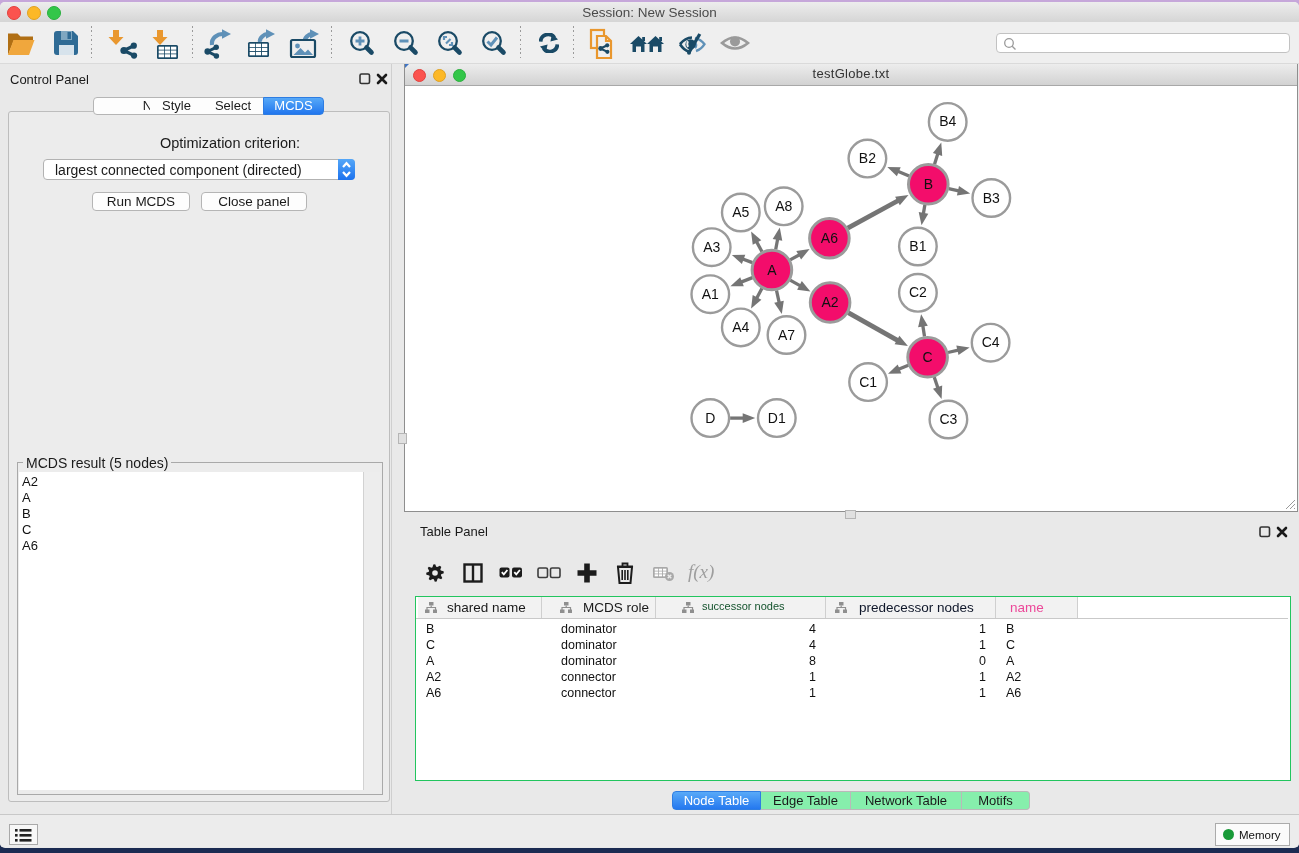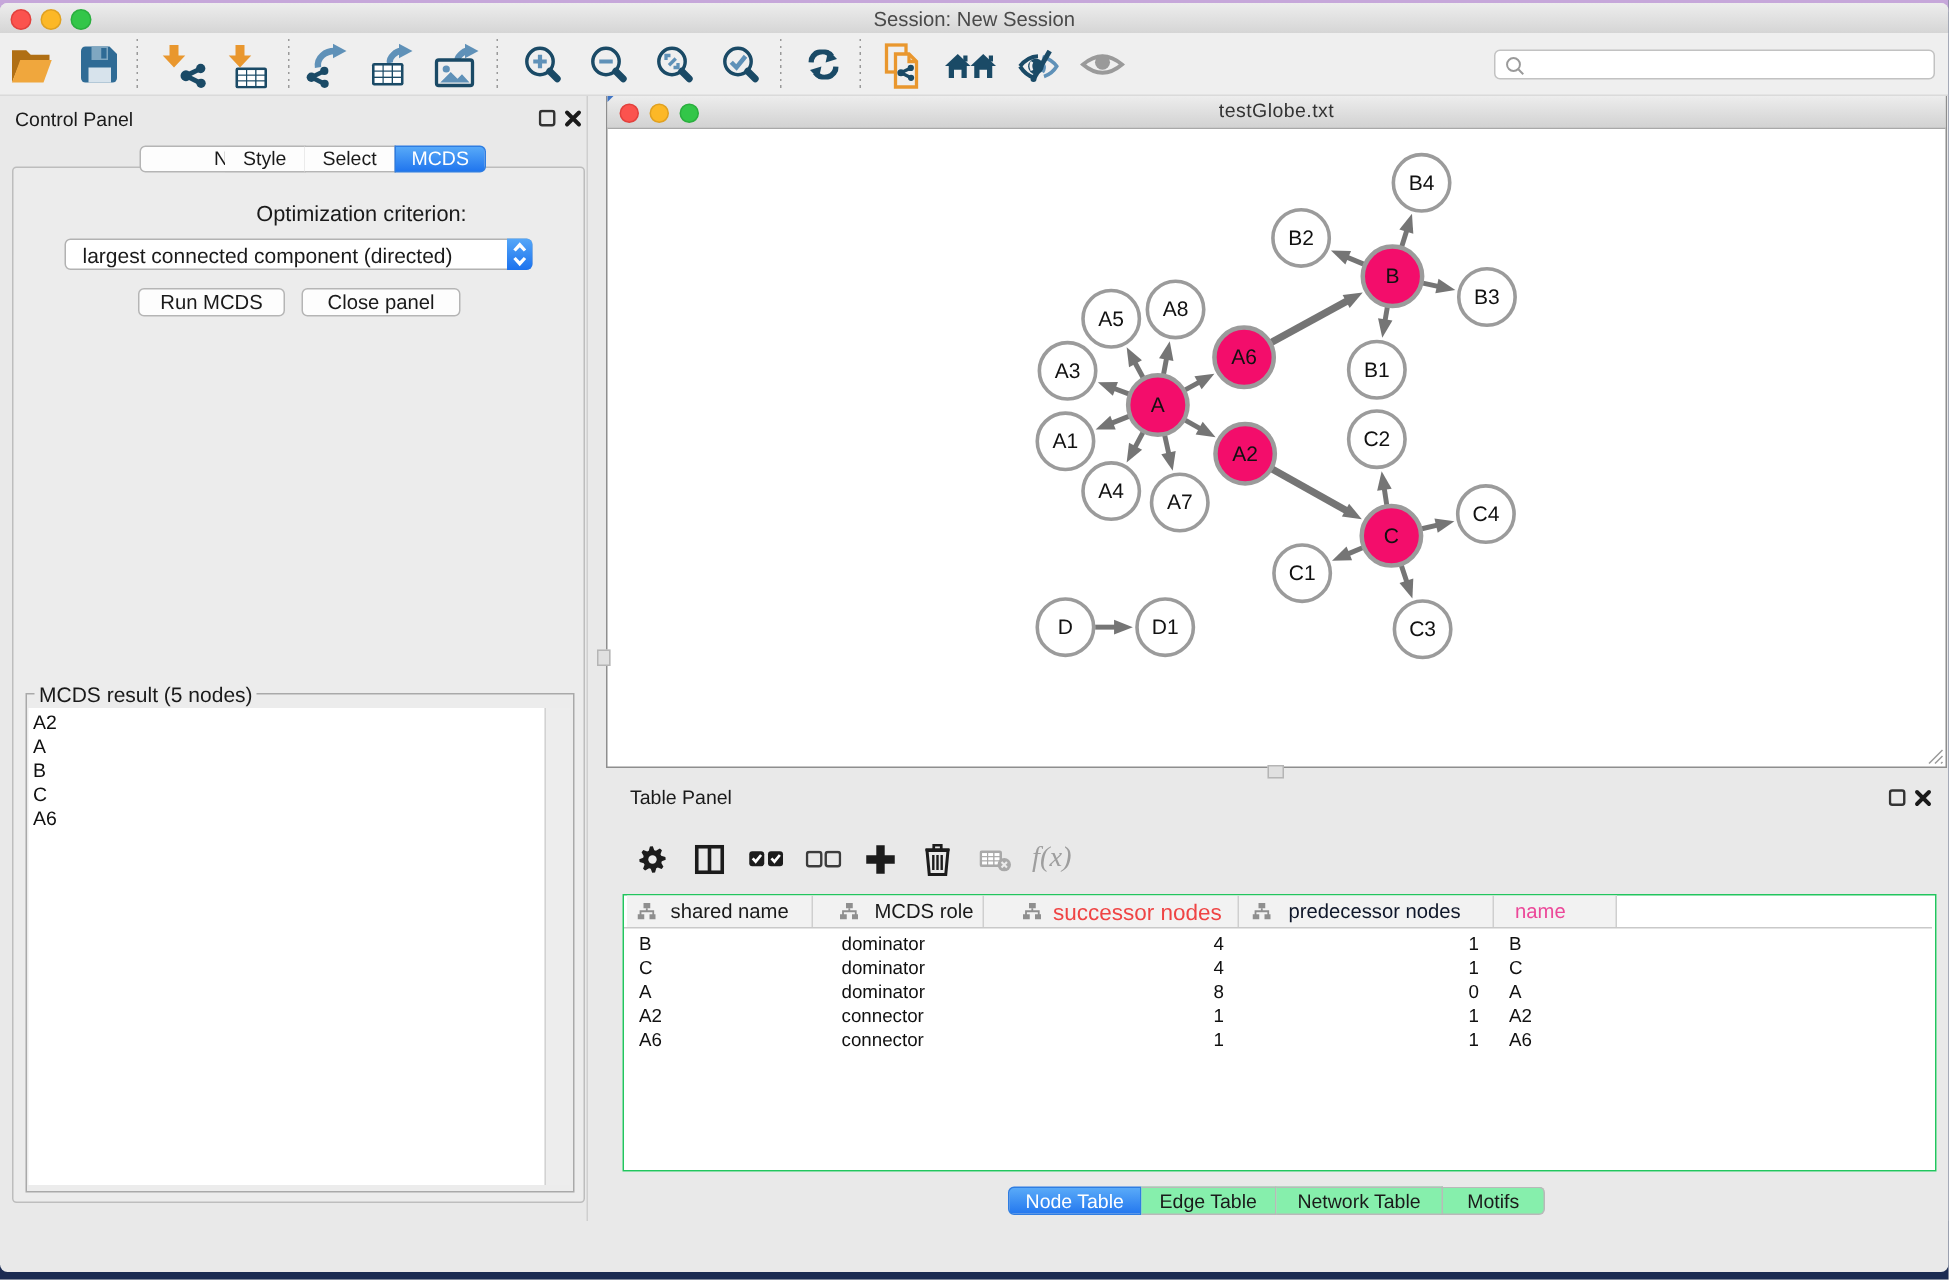--- a/index.html
+++ b/index.html
@@ -184,21 +184,21 @@
   <svg width="12" height="12" style="left:376px;top:9px">
           <path d="M2 2 L10 10 M10 2 L2 10" stroke="#1a1a1a" stroke-width="2.6" stroke-linecap="round"></path>
         </svg>
   <div class="abs" style="left:8px;top:47px;width:380px;height:689px;border:1px solid #bdbdbd;border-radius:3px;background:#ececec;"></div>
   <div class="abs" id="cptabs" style="left:79px;top:33px;height:16px;">
     <div class="abs cptab" style="left:14px;width:71px;border-radius:4px 0 0 4px;padding-left:37px;">Network</div>
     <div class="abs cptab" style="left:71px;width:53px;border-left:none;">Style</div>
     <div class="abs cptab" style="left:124px;width:60px;border-left:none;">Select</div>
     <div class="abs cptab sel" style="left:184px;width:59px;border-radius:0 4px 4px 0;border:1px solid #2e7de2;">MCDS</div>
   </div>
-  <div class="abs" style="left:10px;top:71px;width:440px;text-align:center;font-size:14.5px;color:#1a1a1a;margin-left:11px;">Optimization criterion:</div>
+  <div class="abs" style="left:10px;top:71px;width:440px;text-align:center;font-size:14.5px;color:#1a1a1a;">Optimization criterion:</div>
   <div class="abs" style="left:43px;top:95px;width:310px;height:19px;background:#fff;border:1px solid #b2b2b2;border-radius:4px;">
     <div class="abs" style="left:11px;top:1.5px;font-size:14px;color:#1a1a1a;">largest connected component (directed)</div>
     <div class="abs" style="right:-1px;top:-1px;width:17px;height:21px;border-radius:0 4px 4px 0;background:linear-gradient(#55a7f8,#1c72ee);">
       <svg width="17" height="21" style="left:0;top:0">
               <path d="M5 8 L8.5 4.2 L12 8" fill="none" stroke="#fff" stroke-width="2.2"></path>
               <path d="M5 13 L8.5 16.8 L12 13" fill="none" stroke="#fff" stroke-width="2.2"></path>
             </svg>
     </div>
   </div>
   <div class="abs cpbtn" style="left:92px;top:128px;width:96px;">Run MCDS</div>
@@ -372,21 +372,21 @@
           </svg>
 <div class="abs" style="left:126px;top:0;width:113px;height:21px;border-right:1px solid #cfcfcf;background:#f2f2f2;"></div>
 <div class="abs" style="left:167px;top:3px;font-size:13.5px;color:#1a1a1a;">MCDS role</div>
 <svg width="12" height="11" style="left:144px;top:5px">
             <rect x="4" y="0" width="4.5" height="3.5" fill="#8f8f8f"></rect>
             <path d="M6.2 3.5 V5.5 M2 8 V5.5 H10.5 V8" fill="none" stroke="#8f8f8f" stroke-width="1.2"></path>
             <rect x="0" y="7.5" width="4.5" height="3.5" fill="#8f8f8f"></rect>
             <rect x="8" y="7.5" width="4.5" height="3.5" fill="#8f8f8f"></rect>
           </svg>
 <div class="abs" style="left:240px;top:0;width:169px;height:21px;border-right:1px solid #cfcfcf;background:#f2f2f2;"></div>
-<div class="abs" style="left:286px;top:3px;font-size:15px;color:#ef4444;">successor nodes</div>
+<div class="abs" style="left:286px;top:3px;font-size:11px;color:#14532d;">successor nodes</div>
 <svg width="12" height="11" style="left:266px;top:5px">
             <rect x="4" y="0" width="4.5" height="3.5" fill="#8f8f8f"></rect>
             <path d="M6.2 3.5 V5.5 M2 8 V5.5 H10.5 V8" fill="none" stroke="#8f8f8f" stroke-width="1.2"></path>
             <rect x="0" y="7.5" width="4.5" height="3.5" fill="#8f8f8f"></rect>
             <rect x="8" y="7.5" width="4.5" height="3.5" fill="#8f8f8f"></rect>
           </svg>
 <div class="abs" style="left:410px;top:0;width:169px;height:21px;border-right:1px solid #cfcfcf;background:#f2f2f2;"></div>
 <div class="abs" style="left:443px;top:3px;font-size:13.5px;color:#0f172a;">predecessor nodes</div>
 <svg width="12" height="11" style="left:419px;top:5px">
             <rect x="4" y="0" width="4.5" height="3.5" fill="#8f8f8f"></rect>
@@ -424,13 +424,29 @@
   </div>
   <div class="abs" id="tptabs" style="left:280px;top:272px;height:19px;">
 <div class="abs tptab sel" style="left:0px;width:87px;border-radius:4px 0 0 4px;">Node Table</div>
 <div class="abs tptab" style="left:89px;width:89px;border-left:none;">Edge Table</div>
 <div class="abs tptab" style="left:179px;width:110px;border-left:none;">Network Table</div>
 <div class="abs tptab" style="left:290px;width:67px;border-radius:0 4px 4px 0;border-left:none;">Motifs</div>
   </div>
 </div>
 
   </div>
+  <div class="abs" id="statusbar">
+    <div class="abs" style="left:9px;top:9px;width:27px;height:19px;background:#f7f7f7;border:1px solid #a9a9a9;">
+        <svg width="27" height="19" style="left:0;top:0">
+          <rect x="5" y="4" width="2.6" height="2.6" fill="#222"></rect>
+          <rect x="9.5" y="4" width="12" height="2.6" fill="#222"></rect>
+          <rect x="5" y="9" width="2.6" height="2.6" fill="#222"></rect>
+          <rect x="9.5" y="9" width="12" height="2.6" fill="#222"></rect>
+          <rect x="5" y="14" width="2.6" height="2.6" fill="#222"></rect>
+          <rect x="9.5" y="14" width="12" height="2.6" fill="#222"></rect>
+        </svg>
+      </div>
+    <div class="abs" style="left:1215px;top:8px;width:73px;height:21px;background:#fbfbfb;border:1px solid #ababab;">
+      <div class="abs" style="left:7px;top:5px;width:11px;height:11px;border-radius:50%;background:#189a38;"></div>
+      <div class="abs" style="left:23px;top:5px;font-size:11.5px;color:#111;">Memory</div>
+    </div>
+  </div>
 </div>
 
 </body></html>

